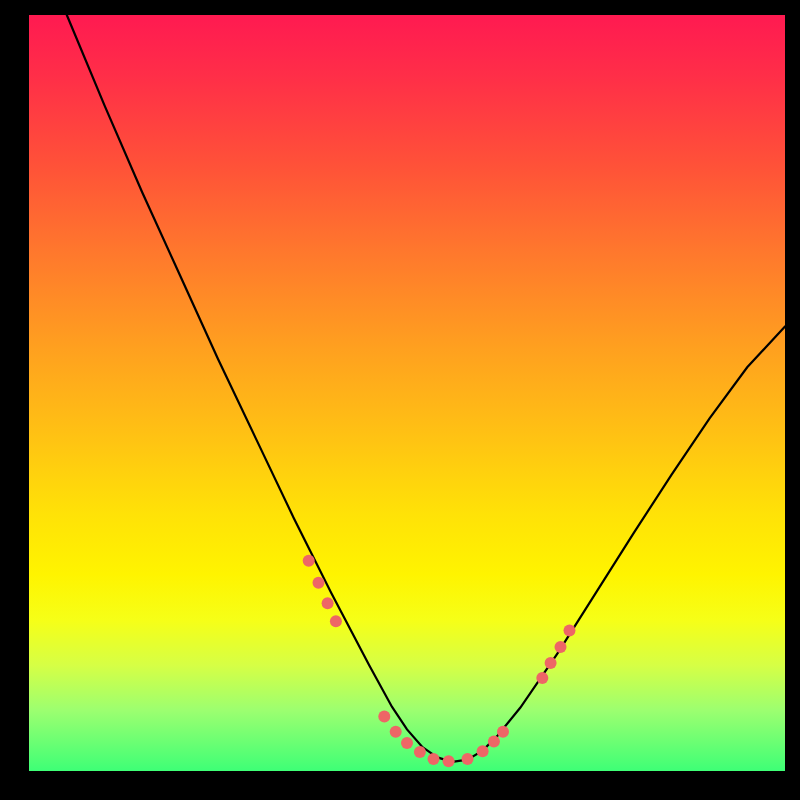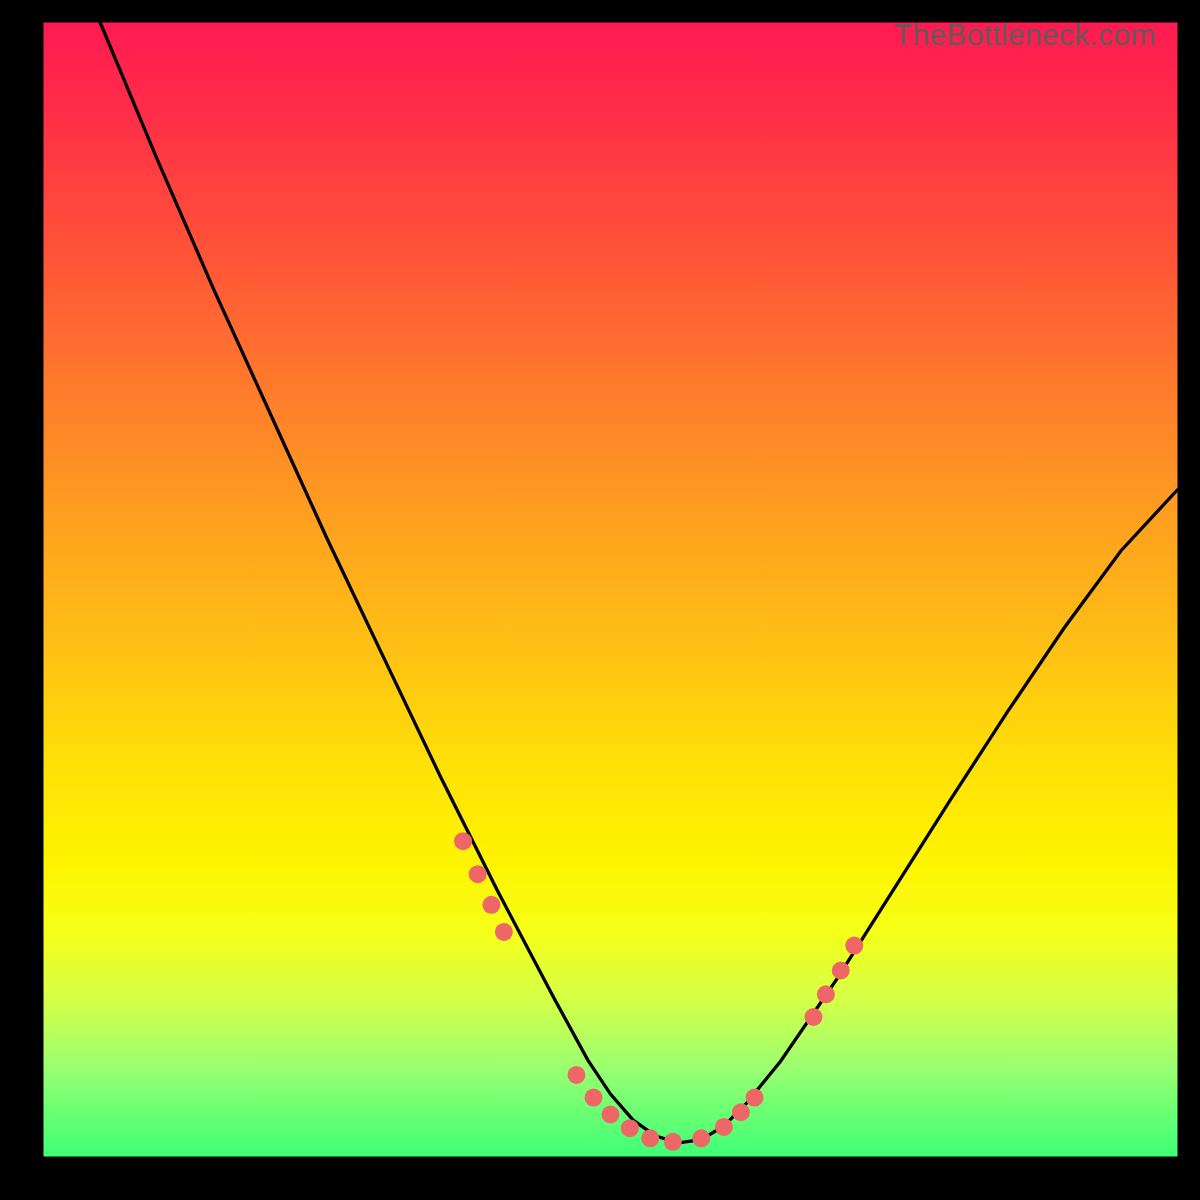--- a/index.html
+++ b/index.html
@@ -86,15 +86,14 @@
           <circle cx="474.0" cy="716.7" r="6" fill="#ee6666"></circle>
           <circle cx="513.3" cy="663.0" r="6" fill="#ee6666"></circle>
           <circle cx="521.6" cy="647.9" r="6" fill="#ee6666"></circle>
           <circle cx="531.5" cy="632.0" r="6" fill="#ee6666"></circle>
           <circle cx="540.5" cy="615.4" r="6" fill="#ee6666"></circle>
         </g>
     </svg>
 
   </div>
 
-  <div class="attribution">TheBottleneck.com</div>
 
 </div>
 
 </body></html>

